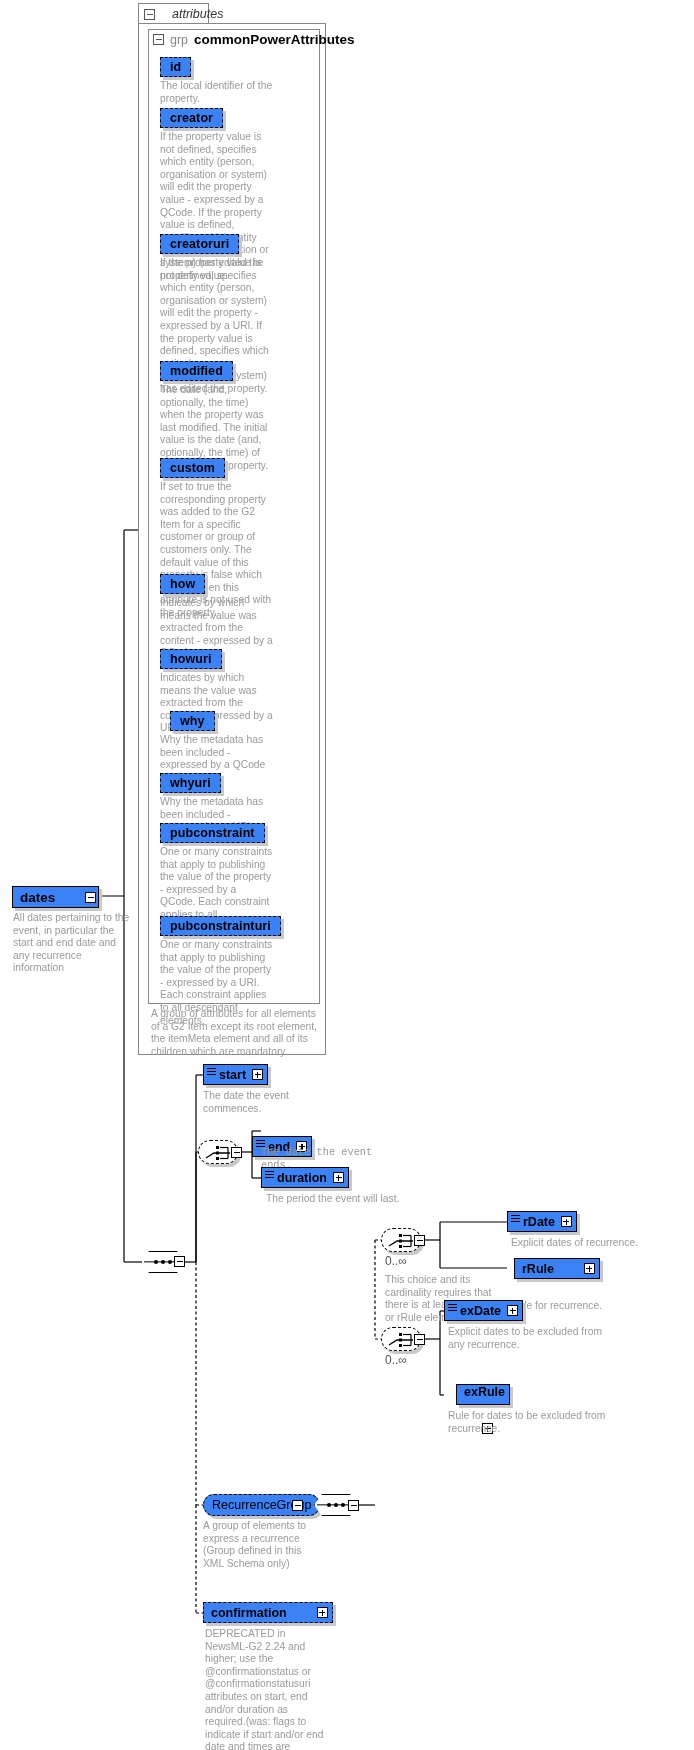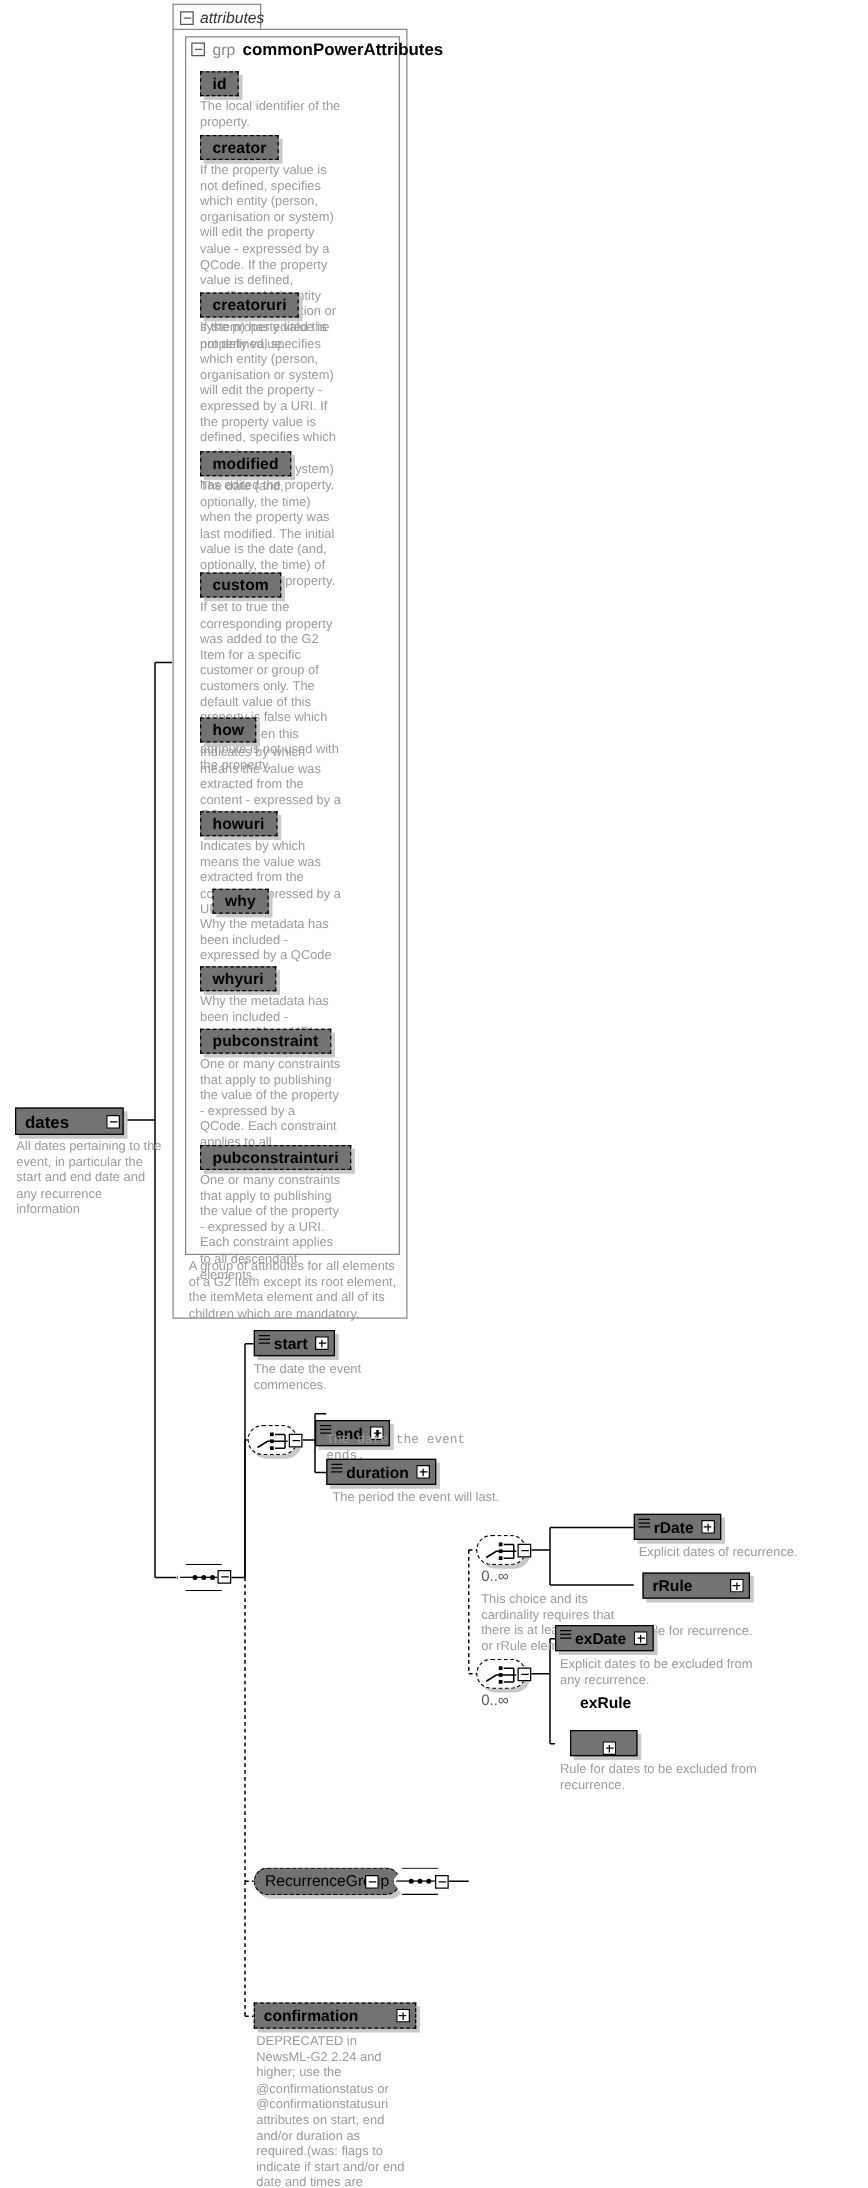--- a/index.html
+++ b/index.html
@@ -20,26 +20,25 @@
     position: absolute; left: 0; top: 0;
     width: 694px; height: 1750px;
     pointer-events: none;
   }
 
   
   .node {
     position: absolute;
     display: inline-flex;
     align-items: center;
-    background: #737373;
+    background: #3b82f6;
     font-weight: bold;
     color: #000;
     white-space: nowrap;
     box-shadow: 3px 3px 0 0 #c8c8c8;
-    justify-content: flex-end;
   }
   
   .node.element {
     border: 1.6px solid #000;
     height: 21px;
     padding: 0 4px 0 15px;
     font-size: 12.5px;
   }
   .node.element.noglyph { padding-left: 7px; gap: 24px; }
   
@@ -160,21 +159,21 @@
     position: absolute;
     border: 1.3px solid #888;
     background: #fff;
   }
   .panel-tab {
     position: absolute;
     border: 1.3px solid #888;
     border-bottom: none;
     background: #fff;
     height: 21px;
-    display: flex; align-items: center; gap: 5px;
+    display: flex; align-items: center; gap: 17px;
     padding: 0 8px 0 5px;
     font-style: italic;
     font-size: 12.5px;
     color: #333;
   }
   .panel-head {
     position: absolute;
     display: flex; align-items: center; gap: 6px;
     font-size: 13px;
   }
@@ -375,20 +374,21 @@
       </span>
     <span>duration</span>
     <span class="toggle plus"></span>
   </div>
   <div class="doc" style="left:266px; top:1193px; width:160px;">The period the event will last.</div>
 
   <div class="node groupref" style="left:203px; top:1494px;">
     <span>RecurrenceGroup</span>
   </div>
   <span class="toggle standalone" style="left:292px; top:1500px;"></span>
+  <div class="doc" style="left:203px; top:1520px; width:110px;">A group of elements to express a recurrence (Group defined in this XML Schema only)</div>
 
   <div class="comp sequence" style="left:314px; top:1494px;">
     <span class="bar"></span>
     <span class="dots">
         <b></b>
         <b></b>
         <b></b>
       </span>
   </div>
   <span class="toggle standalone" style="left:348px; top:1500px;"></span>

